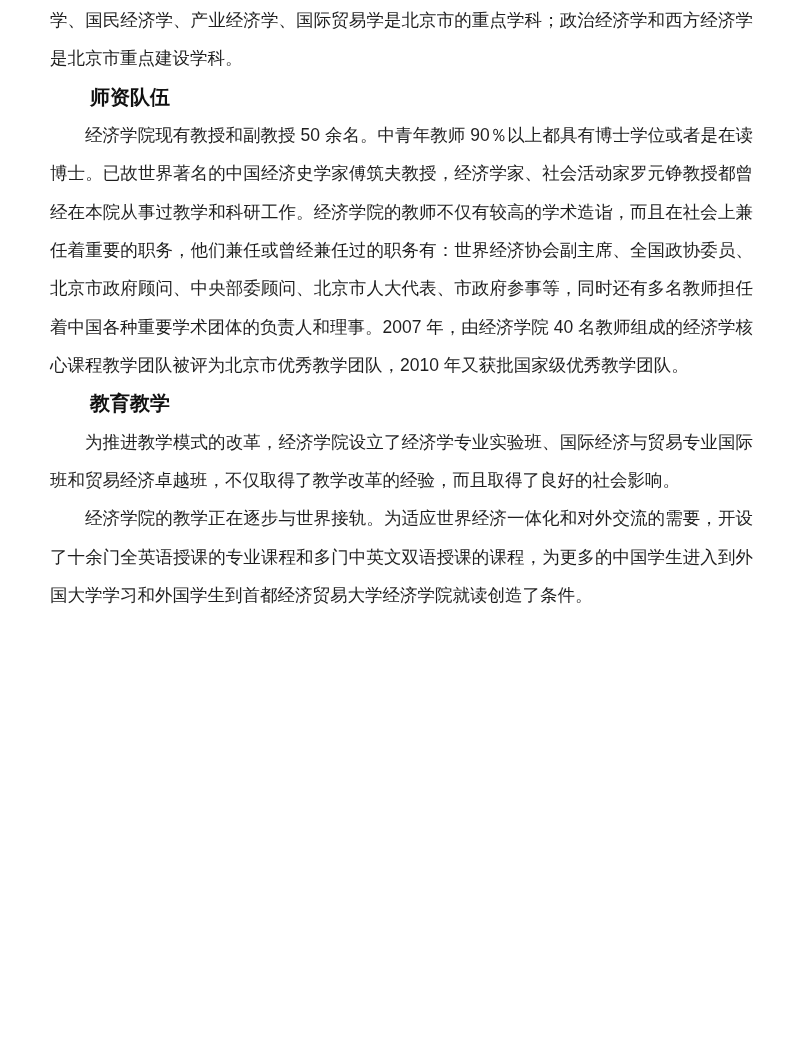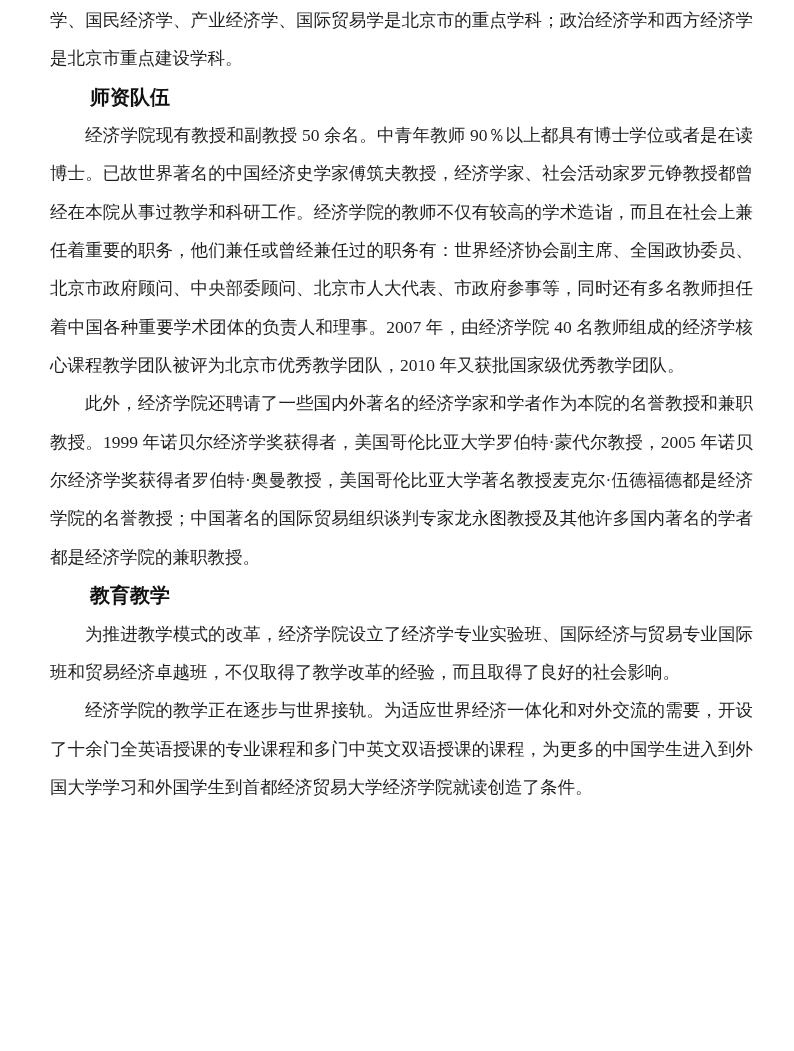--- a/index.html
+++ b/index.html
@@ -13,21 +13,21 @@
     height: 1051px;
     background: #ffffff;
     overflow: hidden;
     box-sizing: border-box;
   }
   .content {
     box-sizing: border-box;
     width: 100%;
     height: 100%;
     padding: 1px 41px 16px 50px;
-    font-family: Liberation Serif, serif;
+    font-family: Liberation Sans, sans-serif;
     font-size: 17.5px;
     line-height: 38.35px;
     color: #1e1e1e;
   }
   .para {
     margin: 0;
     text-align: justify;
     text-justify: inter-ideograph;
     word-break: break-all;
   }
@@ -45,18 +45,17 @@
   }
 </style>
 </head>
 <body>
 
 <div class="page">
   <div class="content">
       <p class="para">学、国民经济学、产业经济学、国际贸易学是北京市的重点学科；政治经济学和西方经济学是北京市重点建设学科。</p>
       <h2 class="heading">师资队伍</h2>
       <p class="para indent">经济学院现有教授和副教授 50 余名。中青年教师 90％以上都具有博士学位或者是在读博士。已故世界著名的中国经济史学家傅筑夫教授，经济学家、社会活动家罗元铮教授都曾经在本院从事过教学和科研工作。经济学院的教师不仅有较高的学术造诣，而且在社会上兼任着重要的职务，他们兼任或曾经兼任过的职务有：世界经济协会副主席、全国政协委员、北京市政府顾问、中央部委顾问、北京市人大代表、市政府参事等，同时还有多名教师担任着中国各种重要学术团体的负责人和理事。2007 年，由经济学院 40 名教师组成的经济学核心课程教学团队被评为北京市优秀教学团队，2010 年又获批国家级优秀教学团队。</p>
-      <p class="para indent">此外，经济学院还聘请了一些国内外著名的经济学家和学者作为本院的名誉教授和兼职教授。1999 年诺贝尔经济学奖获得者，美国哥伦比亚大学罗伯特·蒙代尔教授，2005 年诺贝尔经济学奖获得者罗伯特·奥曼教授，美国哥伦比亚大学著名教授麦克尔·伍德福德都是经济学院的名誉教授；中国著名的国际贸易组织谈判专家龙永图教授及其他许多国内著名的学者都是经济学院的兼职教授。</p>
       <h2 class="heading">教育教学</h2>
       <p class="para indent">为推进教学模式的改革，经济学院设立了经济学专业实验班、国际经济与贸易专业国际班和贸易经济卓越班，不仅取得了教学改革的经验，而且取得了良好的社会影响。</p>
       <p class="para indent">经济学院的教学正在逐步与世界接轨。为适应世界经济一体化和对外交流的需要，开设了十余门全英语授课的专业课程和多门中英文双语授课的课程，为更多的中国学生进入到外国大学学习和外国学生到首都经济贸易大学经济学院就读创造了条件。</p>
     </div>
 </div>
 
 </body></html>

